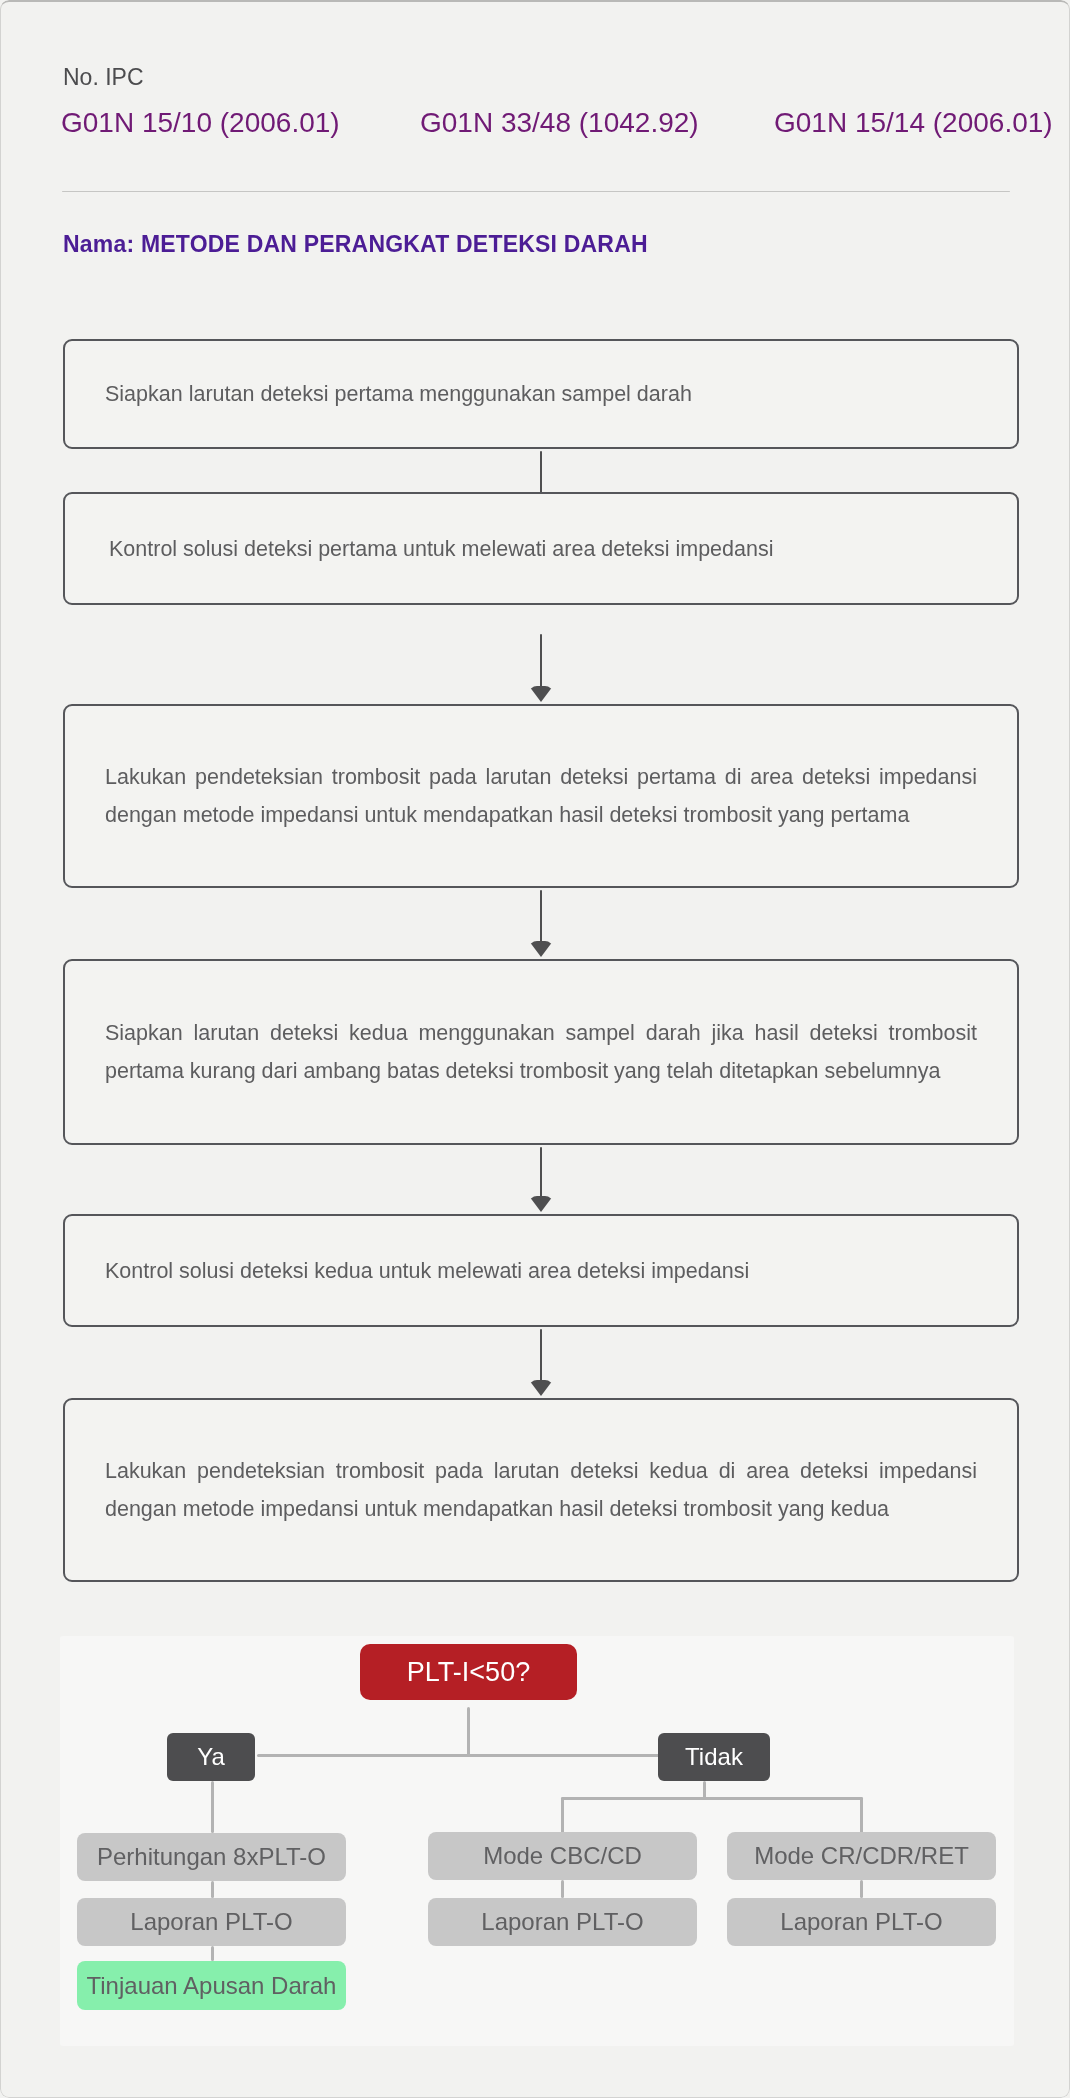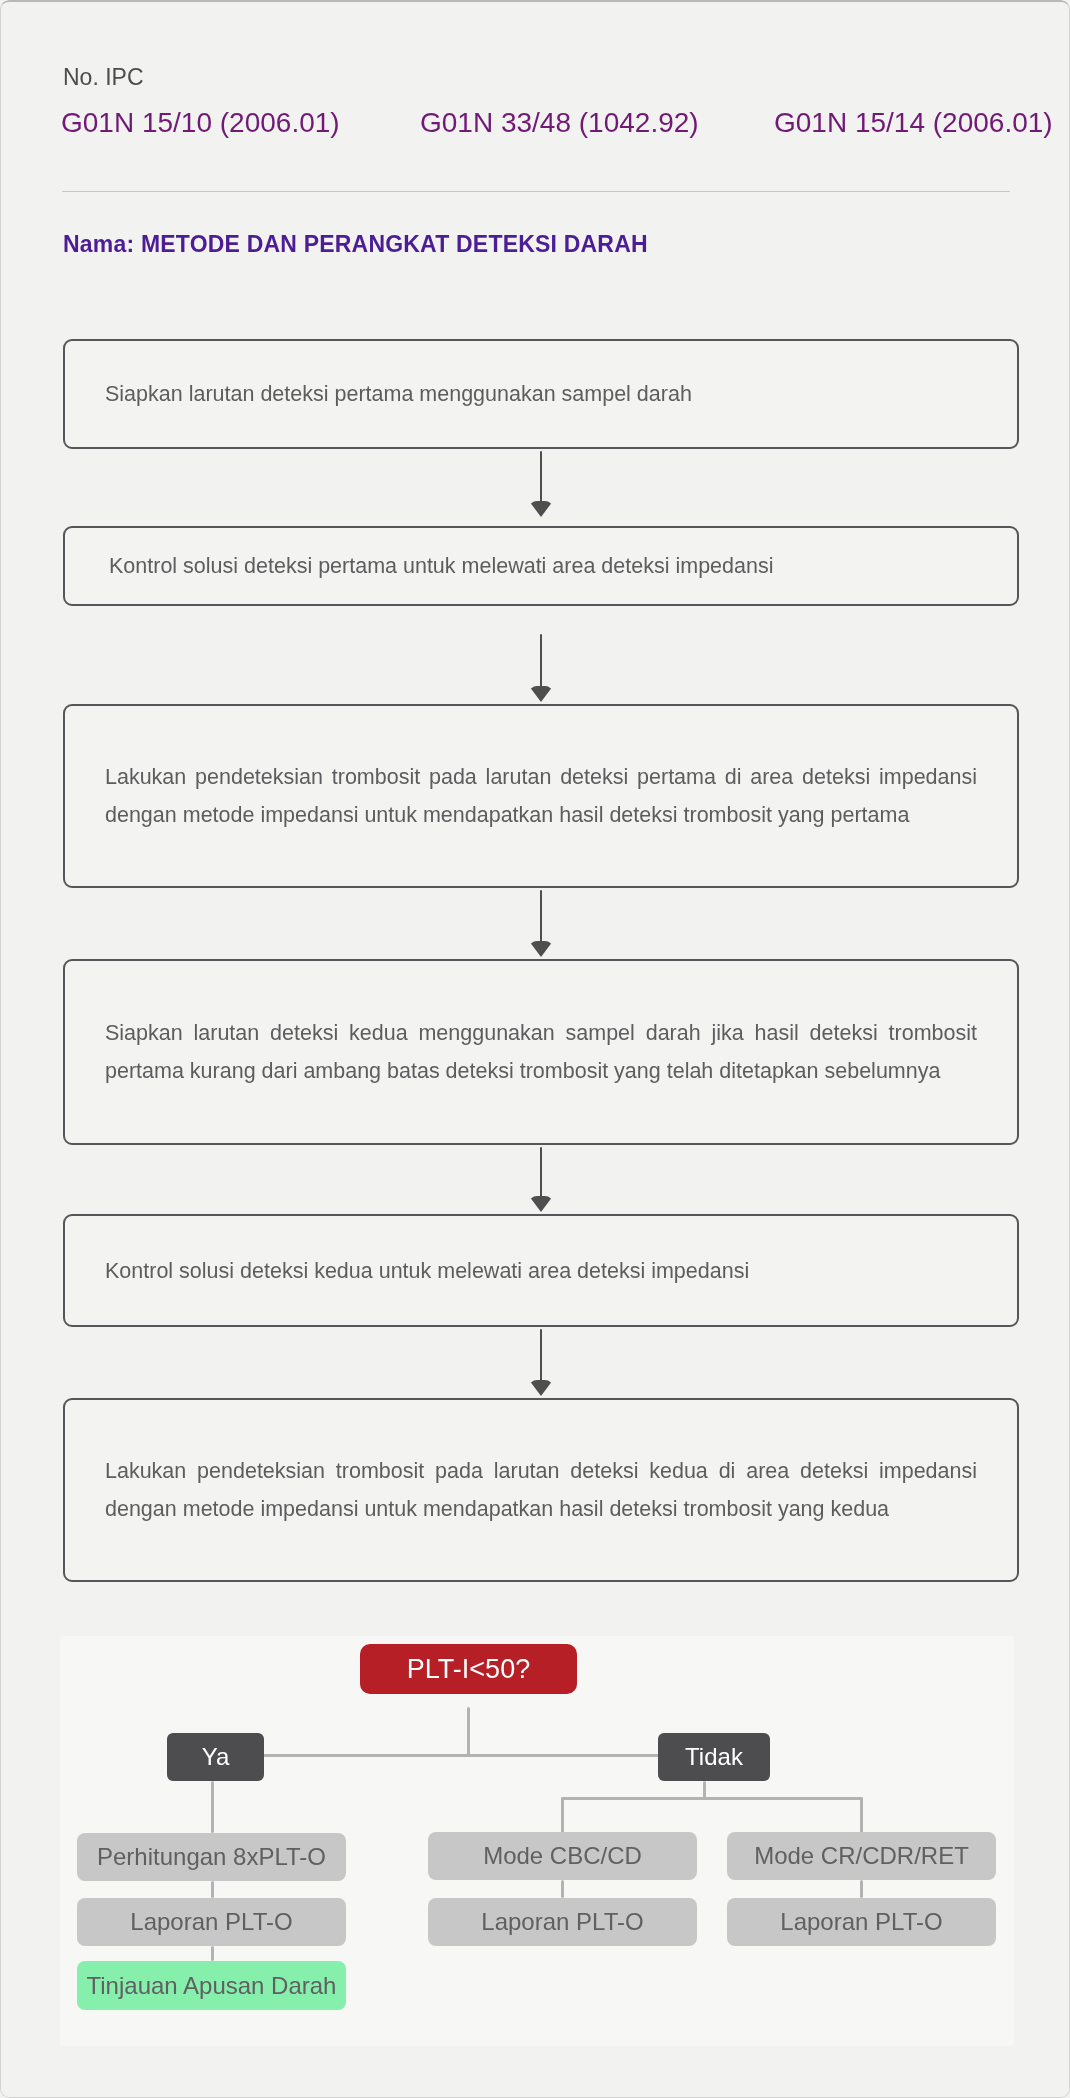--- a/index.html
+++ b/index.html
@@ -37,21 +37,21 @@
     position: absolute; left: 62px; width: 956px;
     border: 2px solid #55565a;
     background: #f3f3f1;
     display: flex; align-items: center;
     padding: 0 40px;
     color: #5d5d5f; font-size: 21.5px; line-height: 38px;
   }
   .flow-box .txt { width: 100%; text-align: justify; }
   .flow-box.single .txt { text-align: left; }
   .fb1 { top: 337px;  height: 110px; }
-  .fb2 { top: 524px;  height: 80px; padding-left: 44px; }
+  .fb2 { top: 490px;  height: 113px; padding-left: 44px; }
   .fb3 { top: 702px;  height: 184px; }
   .fb4 { top: 957px;  height: 186px; }
   .fb5 { top: 1212px; height: 113px; }
   .fb6 { top: 1396px; height: 184px; }
   
   .flow-arrow { position: absolute; left: 528px; width: 24px; }
   .fa1 { top: 449px;  height: 66px; }
   .fa2 { top: 632px;  height: 68px; }
   .fa3 { top: 888px;  height: 67px; }
   .fa4 { top: 1145px; height: 65px; }
@@ -65,29 +65,29 @@
     border-left: 12px solid transparent; border-right: 12px solid transparent;
     border-top: 16px solid #4f4f50;
   }
   
   .tree-panel {
     position: absolute; left: 59px; top: 1634px; width: 954px; height: 410px;
     background: #f7f7f6; border-radius: 3px;
   }
   .node { position: absolute; display: flex; align-items: center; justify-content: center; white-space: nowrap; }
   .node-root {
-    left: 359px; top: 1642px; width: 217px; height: 50px;
+    left: 359px; top: 1642px; width: 217px; height: 56px;
     background: #b51f25; border-radius: 10px;
     color: #ffffff; font-size: 27px;
   }
   .node-dark {
     background: #4d4d4f; border-radius: 6px; color: #ffffff; font-size: 24px;
     top: 1731px; height: 48px;
   }
-  .node-ya    { left: 166px; width: 97px; }
+  .node-ya    { left: 166px; width: 88px; }
   .node-tidak { left: 657px; width: 112px; }
   .node-light {
     background: #c7c7c7; border-radius: 8px; color: #606062; font-size: 24px;
     width: 269px; height: 48px;
   }
   .na1 { left: 76px;  top: 1831px; }
   .na2 { left: 76px;  top: 1896px; }
   .na3 { left: 76px;  top: 1959px; height: 49px; }
   .nb1 { left: 427px; top: 1830px; }
   .nb2 { left: 427px; top: 1896px; }

